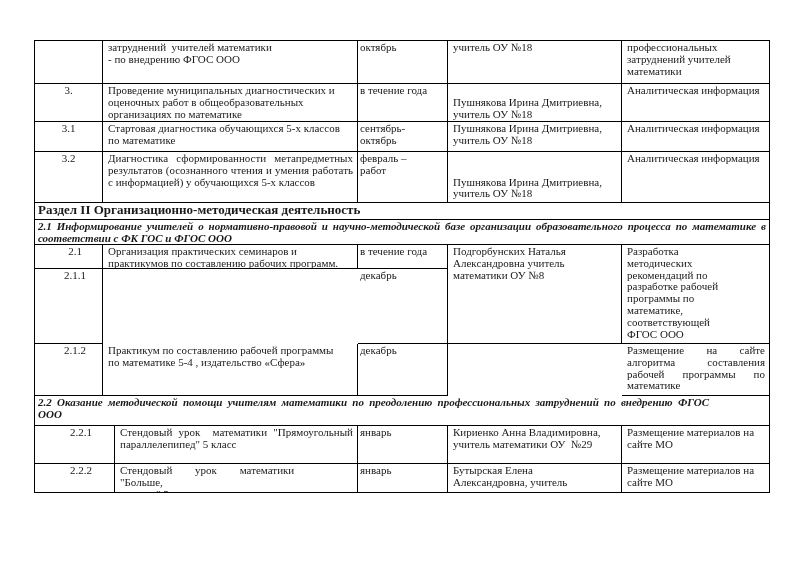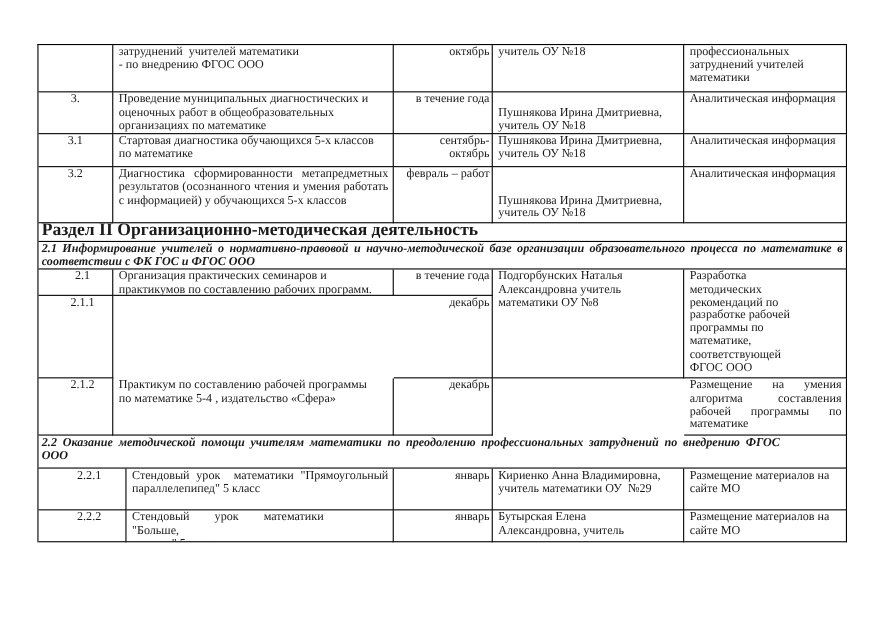--- a/index.html
+++ b/index.html
@@ -34,25 +34,25 @@
   .cell {
     box-sizing: border-box;
     border-right: 1px solid #000;
     border-bottom: 1px solid #000;
     padding: 1px 4px 0 5px;
     overflow: hidden;
     white-space: pre-wrap;
   }
   .num  { text-align: center; padding-left: 2px; padding-right: 2px; }
   .numl { text-align: center; padding-left: 17px; }
-  .tim  { text-align: right; padding-left: 2px; padding-right: 2px; }
+  .tim  { text-align: left; padding-left: 2px; padding-right: 12px; }
   .j    { text-align: justify; }
   .section {
     font-weight: bold;
-    font-size: 16px;
+    font-size: 13px;
     padding-left: 3px;
   }
   .subsection {
     font-weight: bold;
     font-style: italic;
     text-align: justify;
     padding-left: 3px;
     padding-right: 3px;
   }
   .sub22::first-line { word-spacing: 2.5px; }
@@ -114,21 +114,21 @@
 соответствующей
 ФГОС ООО</div>
 
     <div class="cell numl" style="grid-area:8/1/9/2">2.1.1</div>
     <div class="cell tim" style="grid-area:8/4/9/5">декабрь</div>
 
     <div class="cell numl" style="grid-area:9/1/10/2">2.1.2</div>
     <div class="cell" style="grid-area:9/2/10/4">Практикум по составлению рабочей программы
 по математике 5-4 , издательство «Сфера»</div>
     <div class="cell tim" style="grid-area:9/4/10/5">декабрь</div>
-    <div class="cell j" style="grid-area:9/6/10/7">Размещение на умения алгоритма составления рабочей программы по математике</div>
+    <div class="cell j" style="grid-area:9/6/10/7">Размещение на сайте алгоритма составления рабочей программы по математике</div>
 
     <div class="cell subsection sub22" style="grid-area:10/1/11/7">2.2 Оказание методической помощи учителям математики по преодолению профессиональных затруднений по внедрению ФГОС
 ООО</div>
 
     <div class="cell numl" style="grid-area:11/1/12/3">2.2.1</div>
     <div class="cell j r221act" style="grid-area:11/3/12/4">Стендовый урок  математики "Прямоугольный параллелепипед" 5 класс</div>
     <div class="cell tim" style="grid-area:11/4/12/5">январь</div>
     <div class="cell" style="grid-area:11/5/12/6">Кириенко Анна Владимировна,
 учитель математики ОУ  №29</div>
     <div class="cell" style="grid-area:11/6/12/7">Размещение материалов на сайте МО</div>

